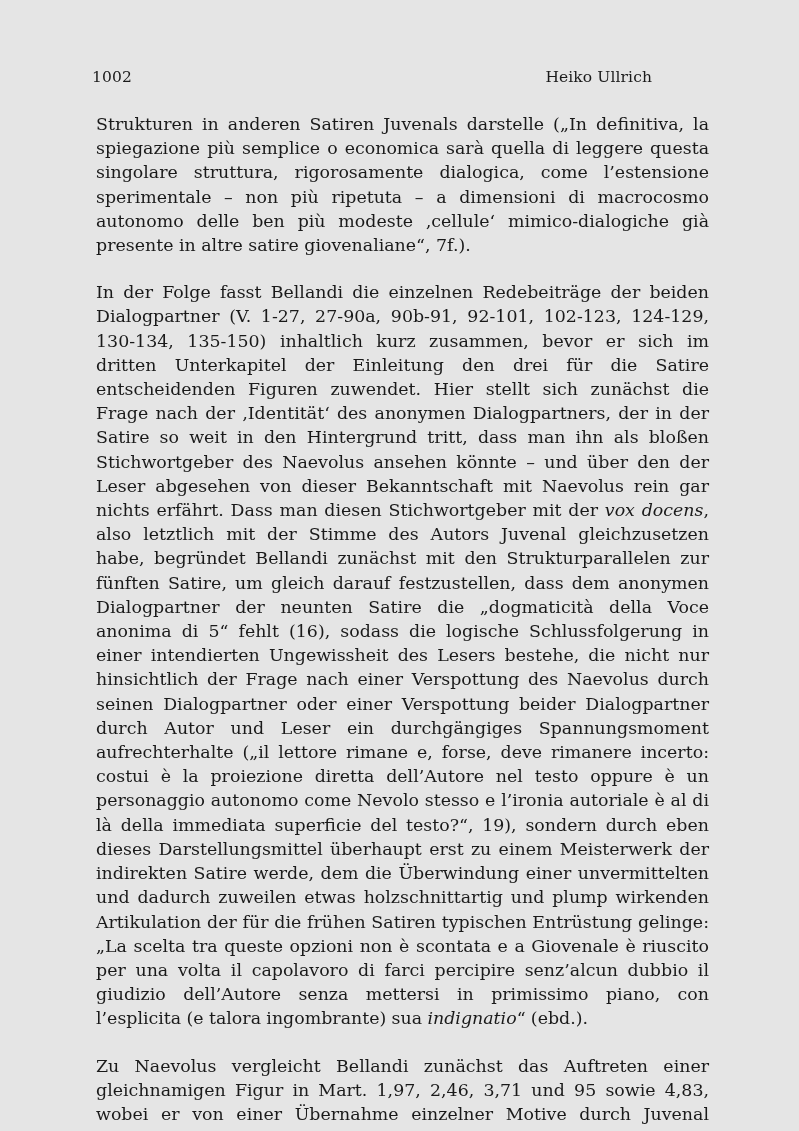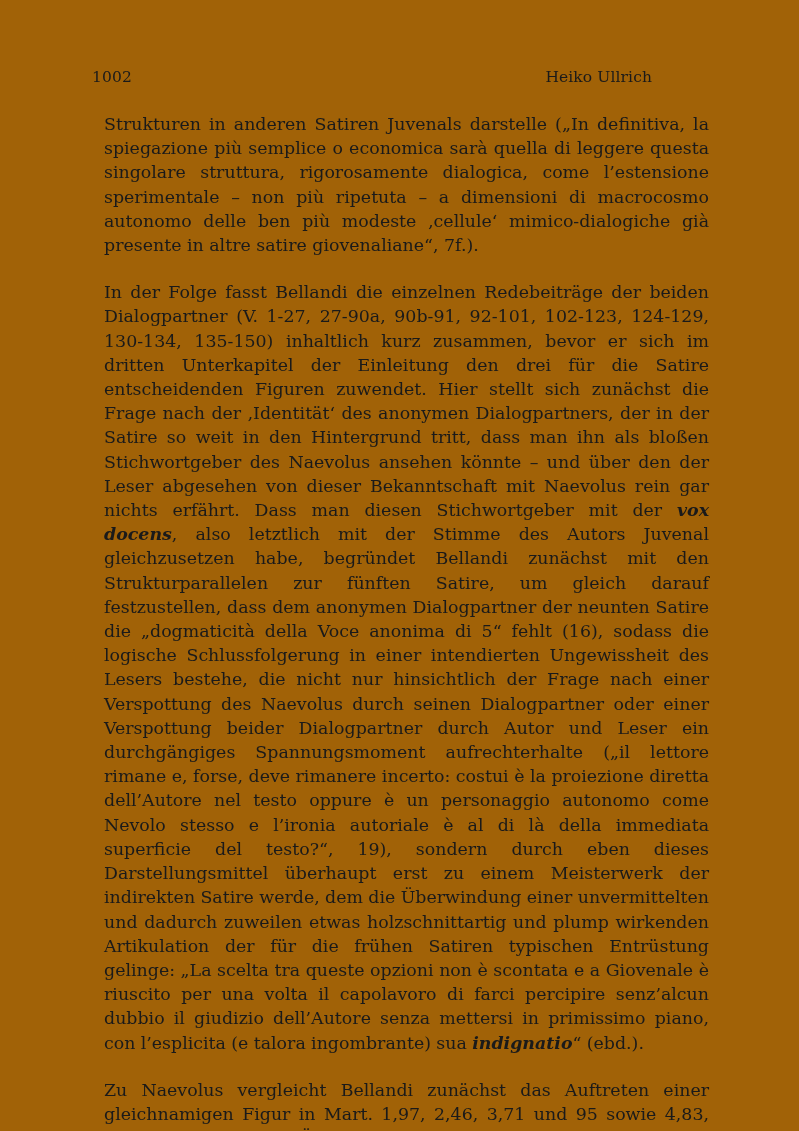--- a/index.html
+++ b/index.html
@@ -14,21 +14,21 @@
     font-family: "DejaVu Serif", "Liberation Serif", serif;
     color: #1a1a1a;
     overflow: hidden;
   }
   .page {
     position: absolute;
     left: 0;
     top: 0;
     width: 799px;
     height: 1131px;
-    background: #a16207;
+    background: #e5e5e5;
   }
   .running-head {
     position: absolute;
     left: 92px;
     top: 66px;
     width: 616px;
     height: 22px;
     font-size: 15.5px;
     line-height: 22px;
     letter-spacing: 0.1px;
@@ -48,39 +48,38 @@
     padding-right: 56px;
     box-sizing: border-box;
   }
   .textblock {
     position: absolute;
     left: 92px;
     top: 112px;
     width: 617px;
   }
   p.para {
-    margin: 0 0 23px 12px;
+    margin: 0 0 23px 4px;
     font-size: 17.4px;
     line-height: 24.2px;
     text-align: justify;
     text-justify: inter-word;
     hyphens: none;
     -webkit-hyphens: none;
     word-spacing: 0px;
     text-indent: 0;
   }
   p.para:last-child {
     margin-bottom: 0;
   }
   p.para.tight {
     word-spacing: -0.2px;
   }
   i, .it {
     font-style: italic;
-    font-weight: bold;
   }
 </style>
 </head>
 <body>
 
 <div class="page">
 
   <div class="running-head">
     <span class="folio">1002</span>
     <span class="head-title">Heiko Ullrich</span>

